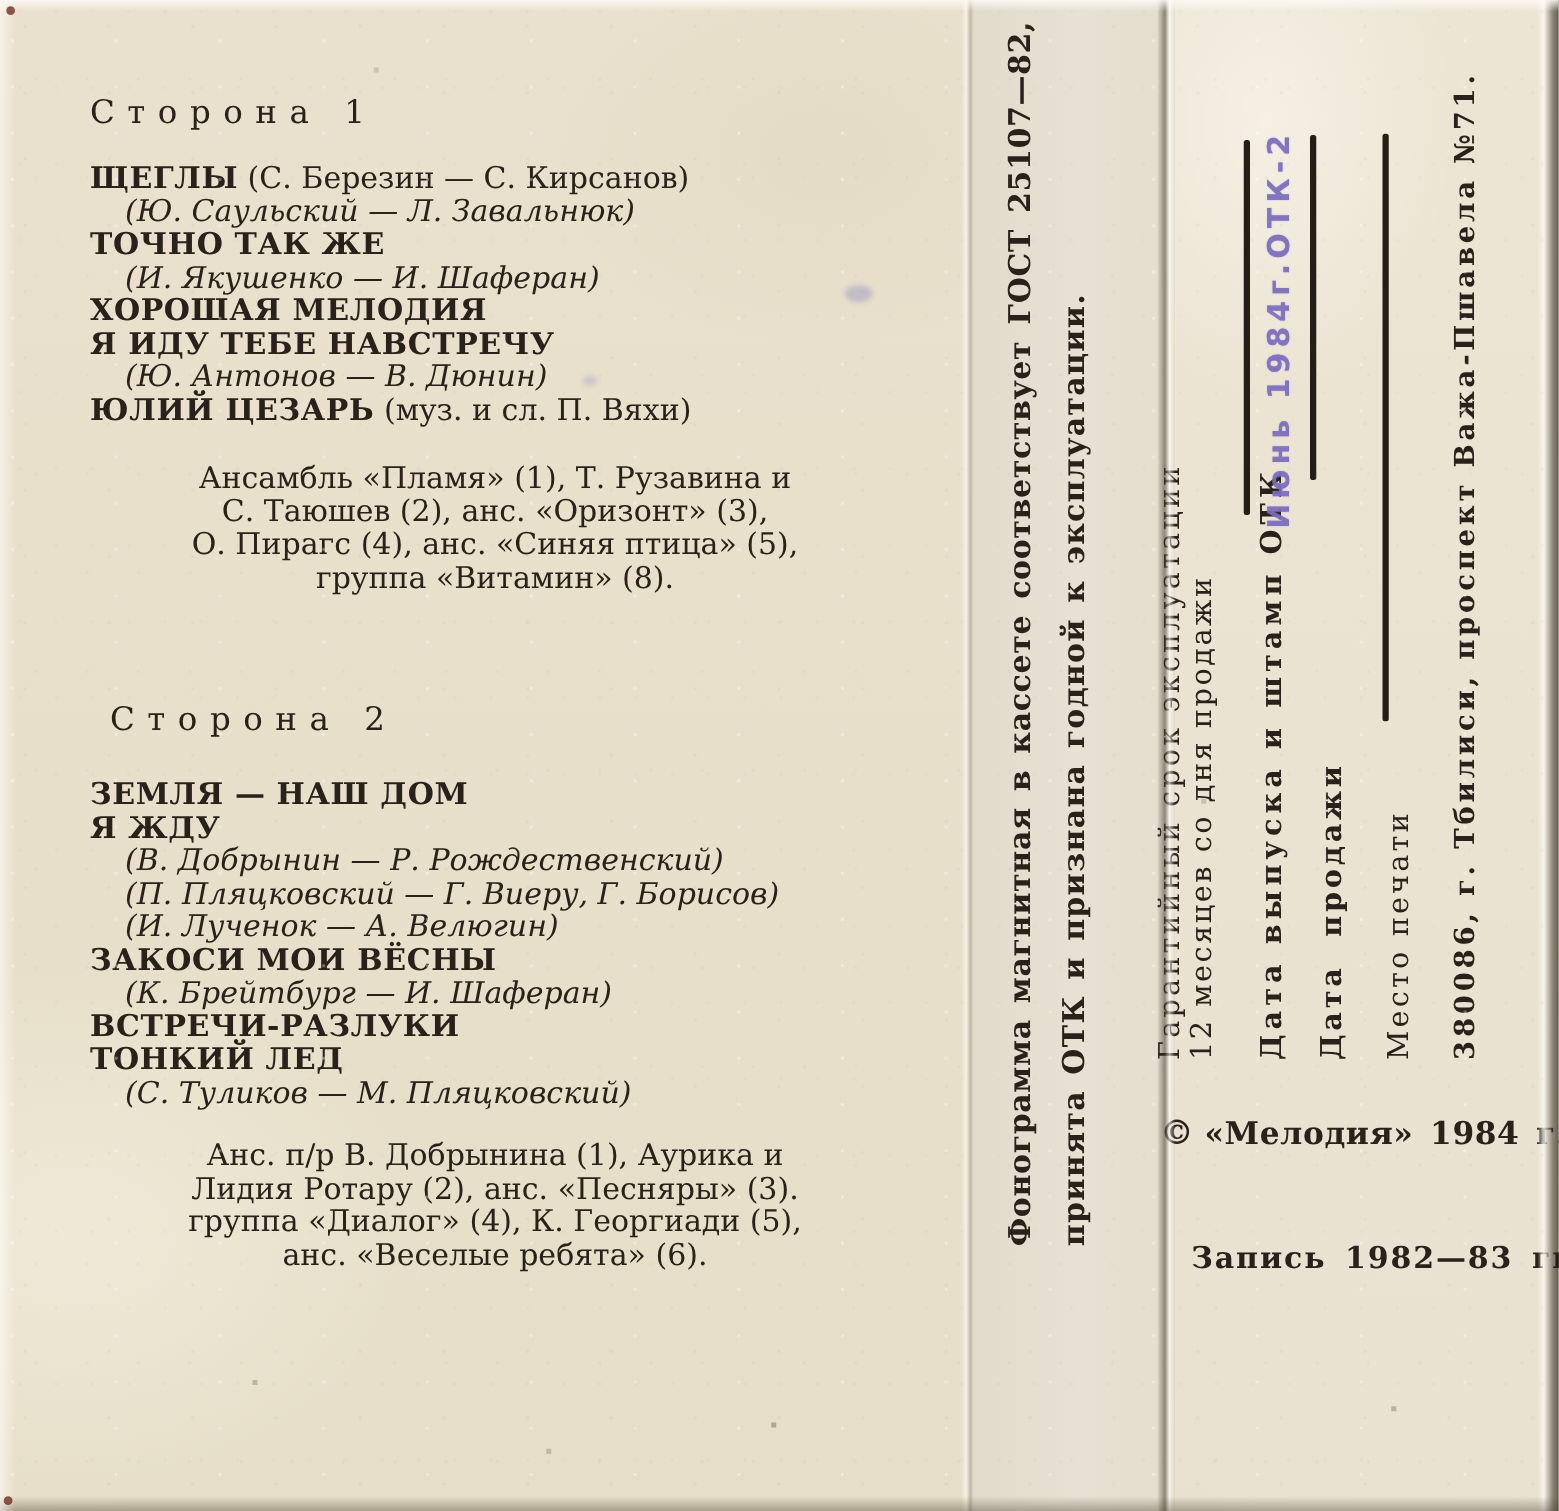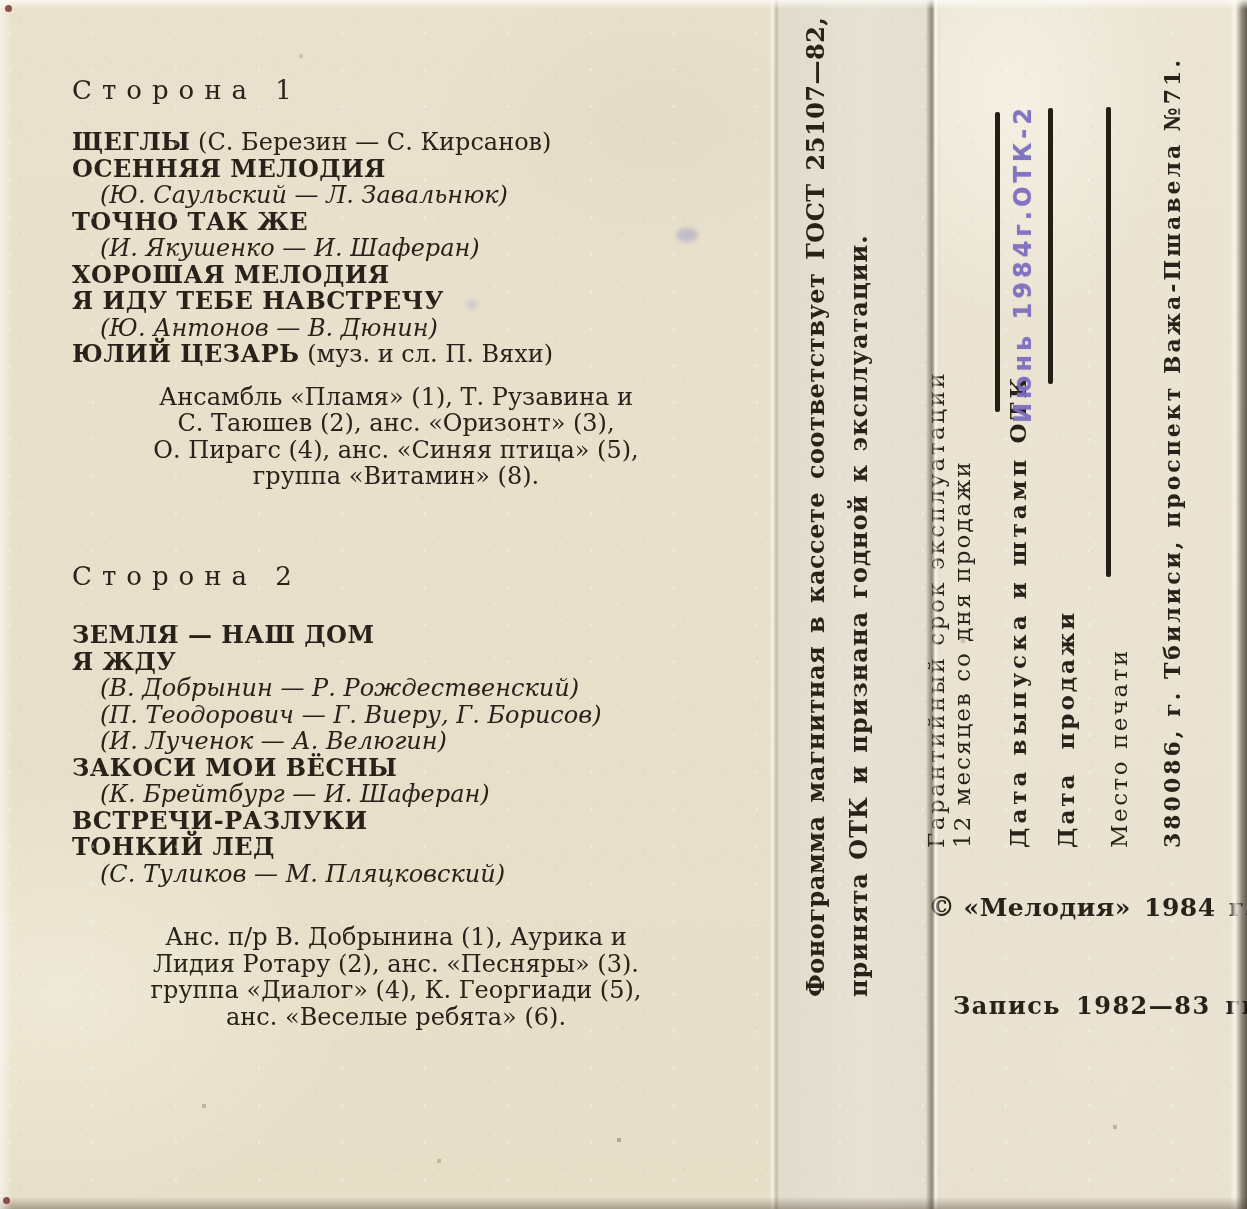--- a/index.html
+++ b/index.html
@@ -58,27 +58,27 @@
   #corner-dot-tl{left:5px;top:5px;width:7px;height:7px;}
   #corner-dot-bl{left:3px;top:1197px;width:7px;height:7px;}
   .smudge{position:absolute;border-radius:50%;filter:blur(2px);}
   #smudge-1{left:676px;top:228px;width:22px;height:14px;background:rgba(95,105,195,.28);}
   #smudge-2{left:466px;top:300px;width:12px;height:9px;background:rgba(95,105,195,.2);}
   
   .front-block{position:absolute;left:72px;width:648px;}
   #side1-block{top:76px;}
   #side2-block{top:562px;}
   .heading{font-size:26px;font-weight:400;letter-spacing:10px;line-height:28px;margin:0 0 25px 0;}
-  #side2-block .heading{margin-bottom:32px;}
+  #side2-block .heading{margin-bottom:32px;margin-left:16px;}
   .track-line{font-size:24px;line-height:26.5px;white-space:nowrap;}
   .t-title{font-weight:700;letter-spacing:.5px;}
   .t-credit{font-weight:400;}
   .credit-line{padding-left:28px;font-style:italic;}
-  .performers{margin-top:16px;text-align:center;}
-  #side2-block .performers{margin-top:37px;}
+  .performers{margin-top:28px;text-align:center;}
+  #side2-block .performers{margin-top:24px;}
   .perf-line{font-size:24px;line-height:26.5px;}
   
   .vt{position:absolute;white-space:nowrap;transform:rotate(-90deg);transform-origin:0 100%;
       height:26px;line-height:26px;font-size:23px;}
   .vt-bold{font-weight:700;}
   #spine-line-1{left:829px;top:971px;font-size:24px;font-weight:700;letter-spacing:.5px;word-spacing:4px;height:26px;}
   #spine-line-2{left:872px;top:971px;font-size:24px;font-weight:700;letter-spacing:1px;word-spacing:3px;height:26px;}
   #warranty-1{left:949px;top:822px;letter-spacing:2.5px;}
   #warranty-2{left:975px;top:822px;letter-spacing:2px;}
   #release-label{left:1031px;top:822px;letter-spacing:4px;font-weight:700;}
@@ -102,21 +102,20 @@
     font-size:24px;font-weight:700;letter-spacing:1.5px;word-spacing:5px;}
 </style>
 </head>
 <body>
 
 <section class="panel" id="panel-front">
   <div class="front-block" id="side1-block">
     <div class="heading">Сторона 1</div>
     <div class="tracks" id="side1-tracks">
         <div class="track-line"><span class="t-title">ЩЕГЛЫ</span><span class="t-credit">&nbsp;(С. Березин — С. Кирсанов)</span></div>
-        <div class="track-line"><span class="t-title">ОСЕННЯЯ МЕЛОДИЯ</span></div>
         <div class="track-line credit-line"><span class="t-credit">(Ю. Саульский — Л. Завальнюк)</span></div>
         <div class="track-line"><span class="t-title">ТОЧНО ТАК ЖЕ</span></div>
         <div class="track-line credit-line"><span class="t-credit">(И. Якушенко — И. Шаферан)</span></div>
         <div class="track-line"><span class="t-title">ХОРОШАЯ МЕЛОДИЯ</span></div>
         <div class="track-line"><span class="t-title">Я ИДУ ТЕБЕ НАВСТРЕЧУ</span></div>
         <div class="track-line credit-line"><span class="t-credit">(Ю. Антонов — В. Дюнин)</span></div>
         <div class="track-line"><span class="t-title">ЮЛИЙ ЦЕЗАРЬ</span><span class="t-credit">&nbsp;(муз. и сл. П. Вяхи)</span></div>
       </div>
     <div class="performers" id="side1-performers">
         <div class="perf-line">Ансамбль «Пламя» (1), Т. Рузавина и</div>
@@ -124,21 +123,21 @@
         <div class="perf-line">О. Пирагс (4), анс. «Синяя птица» (5),</div>
         <div class="perf-line">группа «Витамин» (8).</div>
       </div>
   </div>
   <div class="front-block" id="side2-block">
     <div class="heading">Сторона 2</div>
     <div class="tracks" id="side2-tracks">
         <div class="track-line"><span class="t-title">ЗЕМЛЯ — НАШ ДОМ</span></div>
         <div class="track-line"><span class="t-title">Я ЖДУ</span></div>
         <div class="track-line credit-line"><span class="t-credit">(В. Добрынин — Р. Рождественский)</span></div>
-        <div class="track-line credit-line"><span class="t-credit">(П. Теодорович — Г. Виеру, Г. Борисов)</span></div>
+        <div class="track-line credit-line"><span class="t-credit">(П. Пляцковский — Г. Виеру, Г. Борисов)</span></div>
         <div class="track-line credit-line"><span class="t-credit">(И. Лученок — А. Велюгин)</span></div>
         <div class="track-line"><span class="t-title">ЗАКОСИ МОИ ВЁСНЫ</span></div>
         <div class="track-line credit-line"><span class="t-credit">(К. Брейтбург — И. Шаферан)</span></div>
         <div class="track-line"><span class="t-title">ВСТРЕЧИ-РАЗЛУКИ</span></div>
         <div class="track-line"><span class="t-title">ТОНКИЙ ЛЕД</span></div>
         <div class="track-line credit-line"><span class="t-credit">(С. Туликов — М. Пляцковский)</span></div>
       </div>
     <div class="performers" id="side2-performers">
         <div class="perf-line">Анс. п/р В. Добрынина (1), Аурика и</div>
         <div class="perf-line">Лидия Ротару (2), анс. «Песняры» (3).</div>

